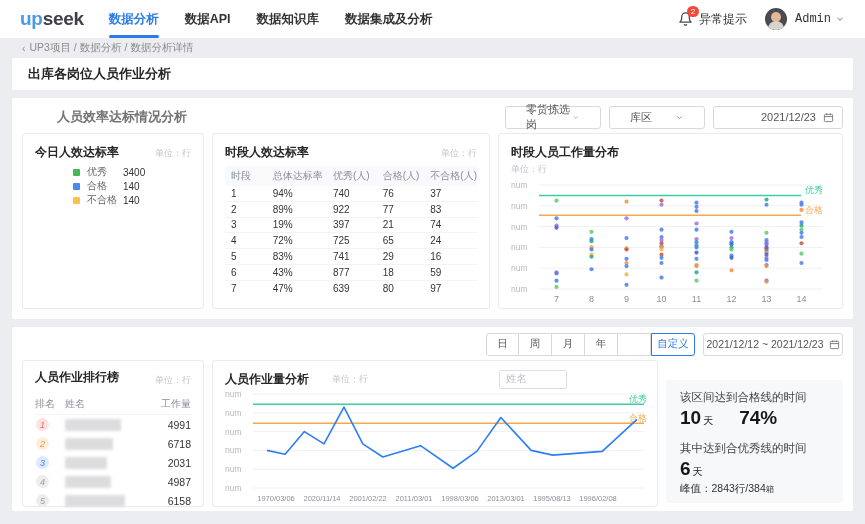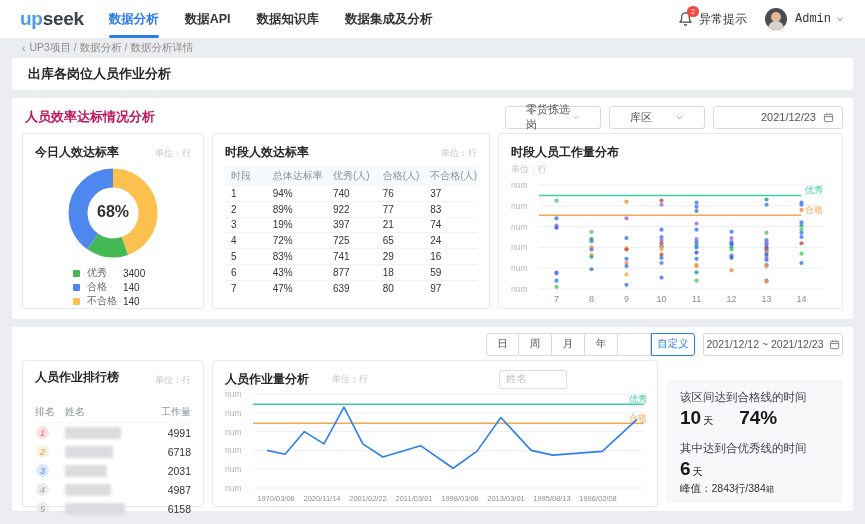--- a/index.html
+++ b/index.html
@@ -19,21 +19,21 @@
 .avatar { width:22px; height:22px; border-radius:50%; margin-right:8px; position:relative; overflow:hidden; background:#4a4a52; }
 .avatar::before { content:""; position:absolute; left:6px; top:4px; width:10px; height:10px; border-radius:50%; background:#e3b893; }
 .avatar::after { content:""; position:absolute; left:3px; top:13px; width:16px; height:9px; border-radius:8px 8px 0 0; background:#d8d3cc; }
 .admin { font-size:12px; color:#333; margin-right:4px;font-family:Liberation Mono, monospace; }
 .breadcrumb { height:20px; padding:0 22px; font-size:10.5px; color:#8c8c8c; display:flex; align-items:center; gap:4px; }
 .bc-item { color:#8c8c8c; }
 .titlebar { margin:0 12px; height:30px; background:#fff; border-radius:2px; display:flex; align-items:center; padding:16px 16px; }
 .page-title { font-size:13px; font-weight:bold; color:#262626; }
 .section { margin:8px 12px 0; background:#fff; border-radius:2px; padding:8px 10px 10px; }
 .sec-head { display:flex; align-items:center; height:22px; padding-left:3px; }
-.sec-title { font-size:13px; font-weight:bold; color:#be185d; }
+.sec-title { font-size:13px; font-weight:bold; color:#737373;margin-left:32px; }
 .sec-tools { margin-left:auto; display:flex; align-items:center; gap:8px; }
 .select { width:96px; height:23px; border:1px solid #d9d9d9; border-radius:3px; background:#fff; display:flex; align-items:center; padding:0 20px; font-size:11px; color:#555; }
 .select .chev { margin-left:auto; }
 .datebox { width:130px; height:23px; border:1px solid #d9d9d9; border-radius:3px; background:#fff; display:flex; align-items:center; justify-content:flex-end; gap:7px; padding:0 8px; font-size:11px; color:#555; }
 .cards { display:flex; gap:8px; margin-top:5px; }
 .card { background:#fff; border:1px solid #e9eaee; border-radius:3px; padding:10px 12px; position:relative; }
 .card-title { font-size:12px; font-weight:bold; color:#262626; }
 .unit { font-size:9px; color:#c0c4cc; }
 .unit-tr { position:absolute; top:13px; right:12px; }
 
@@ -55,21 +55,21 @@
 .card-c { flex:1; height:176px; }
 #scatter { margin-top:1px; }
 
 .sec2 { padding-top:6px; padding-bottom:4px; }
 .tabs { display:flex; }
 .tab { width:33px; height:23px; border:1px solid #d9d9d9; border-left:none; background:#fff; display:flex; align-items:center; justify-content:center; font-size:10.5px; color:#555; }
 .tab:first-child { border-left:1px solid #d9d9d9; border-radius:3px 0 0 3px; }
 .tab.custom { width:44px; border:1px solid #2b7ce9; color:#2b7ce9; border-radius:0 3px 3px 0; }
 .daterange { width:140px; height:23px; border:1px solid #d9d9d9; border-radius:3px; background:#fff; display:flex; align-items:center; justify-content:center; gap:5px; font-size:10.5px; color:#555; white-space:nowrap; }
 .card-d { width:182px; height:147px; padding:8px 12px 4px; }
-.rank-head { display:flex; font-size:10px; color:#8a8f99; margin-top:19px; padding-bottom:3px; border-bottom:1px solid #f2f3f5; }
+.rank-head { display:flex; font-size:10px; color:#8a8f99; margin-top:11px; padding-bottom:3px; border-bottom:1px solid #f2f3f5; }
 .rank-row { display:flex; align-items:center; height:19px; font-size:10.5px; }
 .rank-badge { width:13px; height:13px; border-radius:50%; font-size:9px; font-style:italic; display:flex; align-items:center; justify-content:center; margin-left:1px; flex:none; }
 .rank-name { margin-left:16px; height:12px; border-radius:1px; filter:blur(1.5px); background:#dcdcdf; }
 .rank-val { margin-left:auto; color:#333; }
 .card-e { width:446px; height:147px; padding:8px 12px 4px; }
 .e-head { display:flex; align-items:center; gap:23px; height:20px; }
 .name-input { margin-left:auto; margin-right:78px; width:68px; height:19px; border:1px solid #dcdee2; border-radius:2px; font-size:10.5px; color:#bcc0c6; padding:0 6px; display:flex; align-items:center; }
 .stats { flex:1; height:123px; margin-top:20px; background:#f7f8fa; border-radius:3px; padding:10px 14px; }
 .stats-line { font-size:11.5px; color:#40434a; }
 .stats-big { display:flex; align-items:baseline; margin:2px 0 12px; }
@@ -143,28 +143,20 @@
             <rect x="3" y="5" width="18" height="16" rx="2"></rect>
             <path d="M8 3v4M16 3v4M3 10h18"></path>
           </svg>
       </div>
     </div>
   </div>
   <div class="cards">
     <div class="card card-a">
       <span class="card-title">今日人效达标率</span>
       <span class="unit unit-tr">单位：行</span>
-      <div class="donut-wrap" id="donut">
-          <svg width="98" height="98">
-            <circle cx="49" cy="49" r="35" fill="none" stroke="#fbc04d" stroke-width="19" stroke-dasharray="97.73843811168244 122.17304763960307" stroke-dashoffset="0" transform="rotate(-90 49 49)"></circle>
-            <circle cx="49" cy="49" r="35" fill="none" stroke="#43b854" stroke-width="19" stroke-dasharray="33.597588100890846 186.31389765039467" stroke-dashoffset="-97.73843811168244" transform="rotate(-90 49 49)"></circle>
-            <circle cx="49" cy="49" r="35" fill="none" stroke="#4e87ee" stroke-width="19" stroke-dasharray="88.57545953871222 131.3360262125733" stroke-dashoffset="-131.3360262125733" transform="rotate(-90 49 49)"></circle>
-          </svg>
-          <div class="donut-center">68%</div>
-        </div>
       <div class="legend" id="donut-legend">
           <div class="legend-row">
             <span class="legend-dot" style="background:#43b854"></span>
             <span class="legend-label">优秀</span>
             <span class="legend-val">3400</span>
           </div>
           <div class="legend-row">
             <span class="legend-dot" style="background:#4e87ee"></span>
             <span class="legend-label">合格</span>
             <span class="legend-val">140</span>

